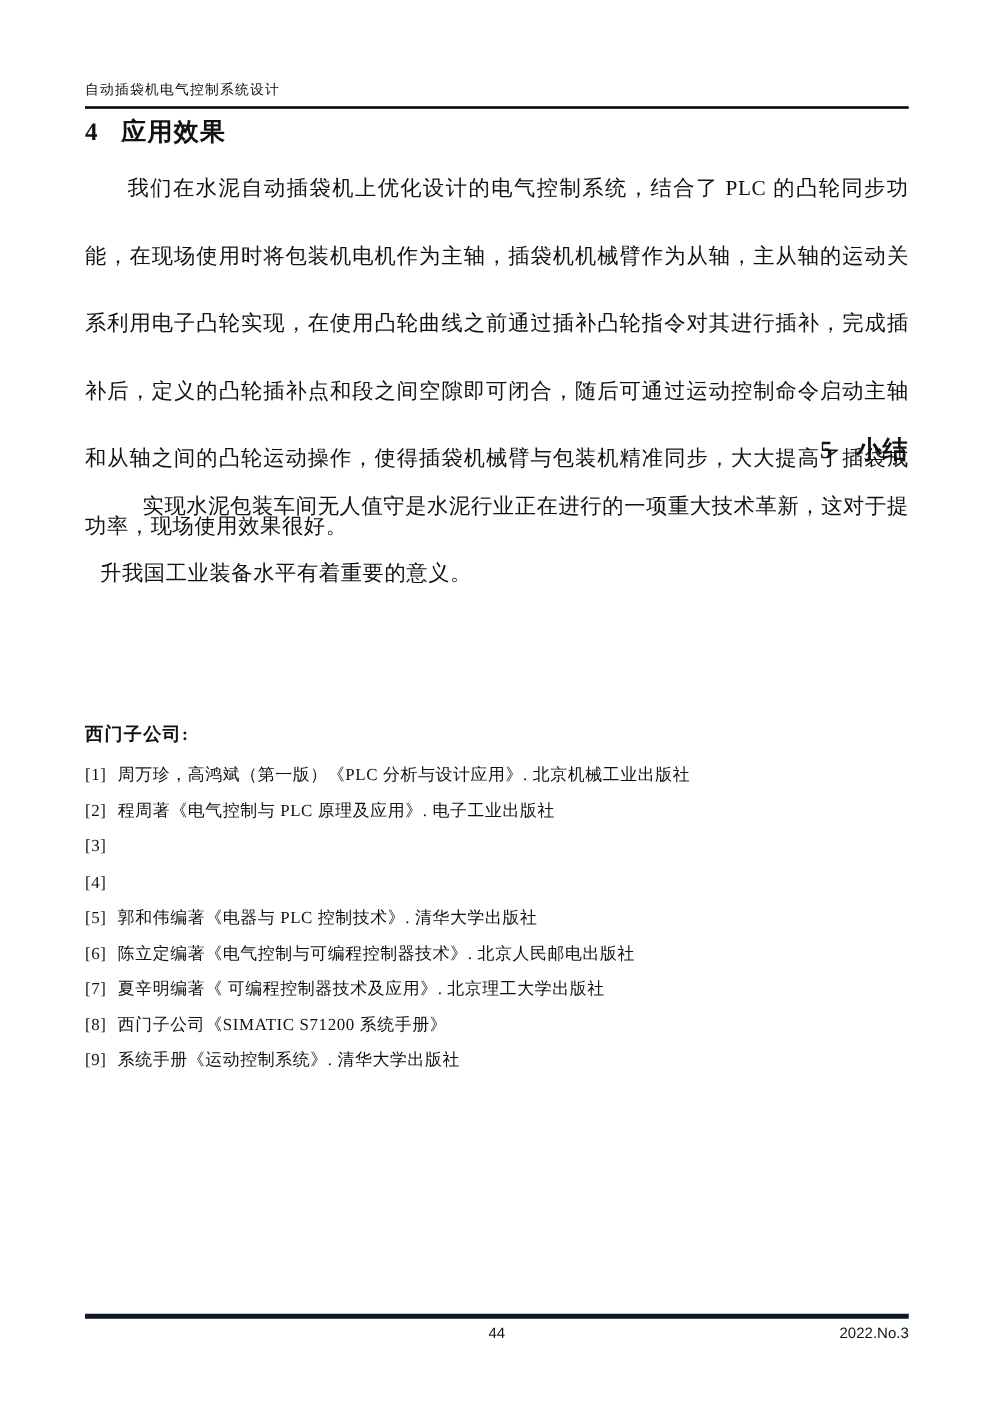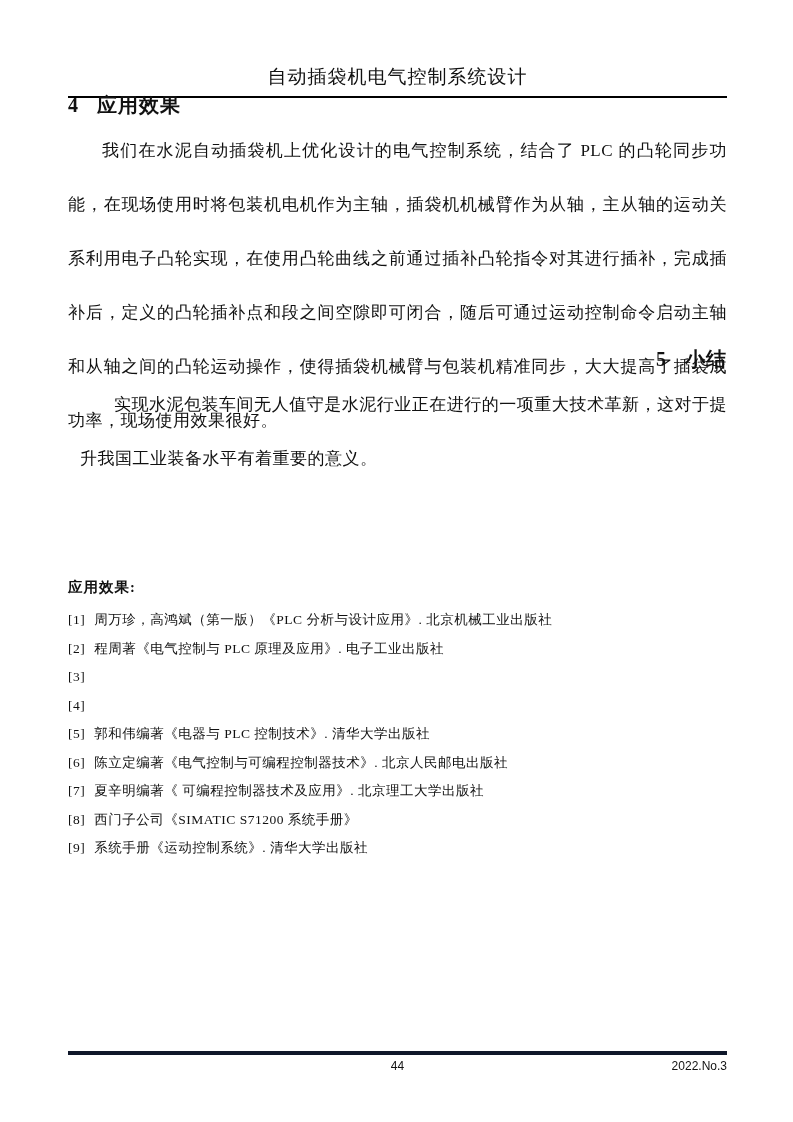--- a/index.html
+++ b/index.html
@@ -14,22 +14,21 @@
     height: 1122px;
     background: #ffffff;
     overflow: hidden;
   }
   
   .page-header {
     position: absolute;
     left: 68px;
     right: 66px;
     top: 64px;
-    text-align: center;
-    font-size: 19px;
+    font-size: 11px;
     letter-spacing: 1px;
     padding-bottom: 6px;
     border-bottom: 2px solid #000000;
   }
   
   .section-heading {
     position: absolute;
     left: 68px;
     right: 66px;
     font-weight: bold;
@@ -113,21 +112,21 @@
   </div>
 
   <div class="body-para" id="sec4-para">我们在水泥自动插袋机上优化设计的电气控制系统，结合了 PLC 的凸轮同步功能，在现场使用时将包装机电机作为主轴，插袋机机械臂作为从轴，主从轴的运动关系利用电子凸轮实现，在使用凸轮曲线之前通过插补凸轮指令对其进行插补，完成插补后，定义的凸轮插补点和段之间空隙即可闭合，随后可通过运动控制命令启动主轴和从轴之间的凸轮运动操作，使得插袋机械臂与包装机精准同步，大大提高了插袋成功率，现场使用效果很好。</div>
 
   <div class="section-heading" id="sec5-heading">
     <span class="sec-num">5</span><span>小结</span>
   </div>
 
   <div class="body-para" id="sec5-para">实现水泥包装车间无人值守是水泥行业正在进行的一项重大技术革新，这对于提升我国工业装备水平有着重要的意义。</div>
 
-  <div class="ref-heading">应用效果:</div>
+  <div class="ref-heading">西门子公司:</div>
 
   <div class="ref-list">
     <div class="ref-item">
       <span class="ref-index">[1]</span>
       <span class="ref-text">周万珍，高鸿斌（第一版）《PLC 分析与设计应用》. 北京机械工业出版社</span>
     </div>
     <div class="ref-item">
       <span class="ref-index">[2]</span>
       <span class="ref-text">程周著《电气控制与 PLC 原理及应用》. 电子工业出版社</span>
     </div>

